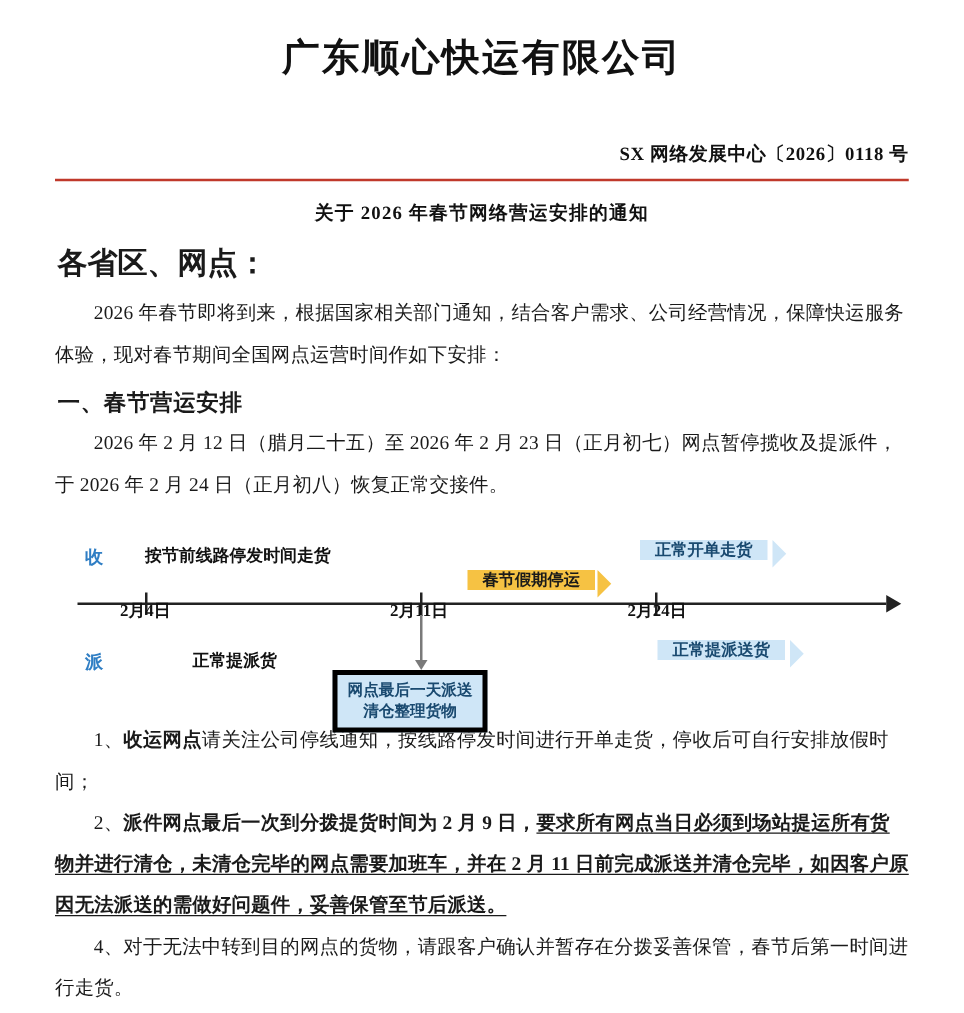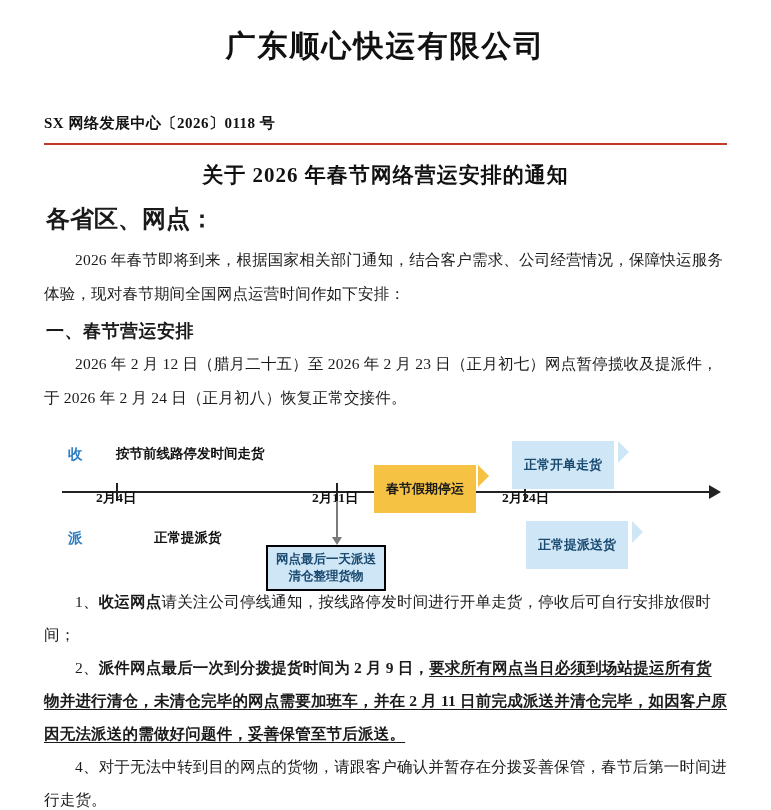--- a/index.html
+++ b/index.html
@@ -26,36 +26,36 @@
   .doc-title {
     text-align: center;
     font-size: 30px;
     font-weight: bold;
     letter-spacing: 2px;
     margin-top: 8px;
     margin-bottom: 10px;
     color: #111;
   }
   .doc-number {
-    text-align: left;
+    text-align: right;
     font-size: 15px;
     font-weight: bold;
     letter-spacing: 0.5px;
     margin-bottom: 10px;
     color: #111;
     margin-top: 47px;
   }
   .red-rule {
     border: none;
     border-top: 2px solid #c0392b;
     margin: 0 0 16px 0;
   }
   .subject {
     text-align: center;
-    font-size: 21px;
+    font-size: 15px;
     font-weight: bold;
     letter-spacing: 1px;
     margin-bottom: 14px;
     color: #111;
   }
   .salutation {
     font-size: 24px;
     font-weight: bold;
     margin: 0 0 8px 2px;
   }
@@ -122,21 +122,21 @@
     font-size: 13.5px;
     font-weight: bold;
     color: #111;
     white-space: nowrap;
   }
   .banner {
     position: absolute;
     font-size: 13px;
     font-weight: bold;
     color: #111;
-    padding: 16px 12px;
+    padding: 0 12px;
     white-space: nowrap;
     line-height: 16px;
   }
   .banner-yellow {
     background: #f6c243;
     color: #1a1a1a;
   }
   .banner-blue {
     background: #cfe6f7;
     color: #1a4a70;
@@ -151,21 +151,21 @@
   .arrow-right-blue {
     position: absolute;
     width: 0; height: 0;
     border-left: 11px solid #cfe6f7;
     border-top: 11px solid transparent;
     border-bottom: 11px solid transparent;
   }
   .callout {
     position: absolute;
     background: #cfe6f7;
-    border: 2px solid #000000;
+    border: 4px solid #000000;
     color: #1a4a70;
     font-size: 12.5px;
     font-weight: bold;
     line-height: 17px;
     text-align: center;
     padding: 4px 8px;
     white-space: nowrap;
   }
   .drop-line {
     position: absolute;

